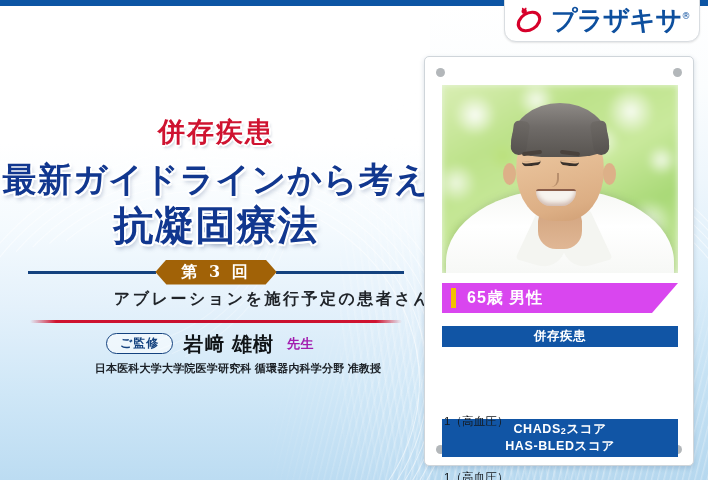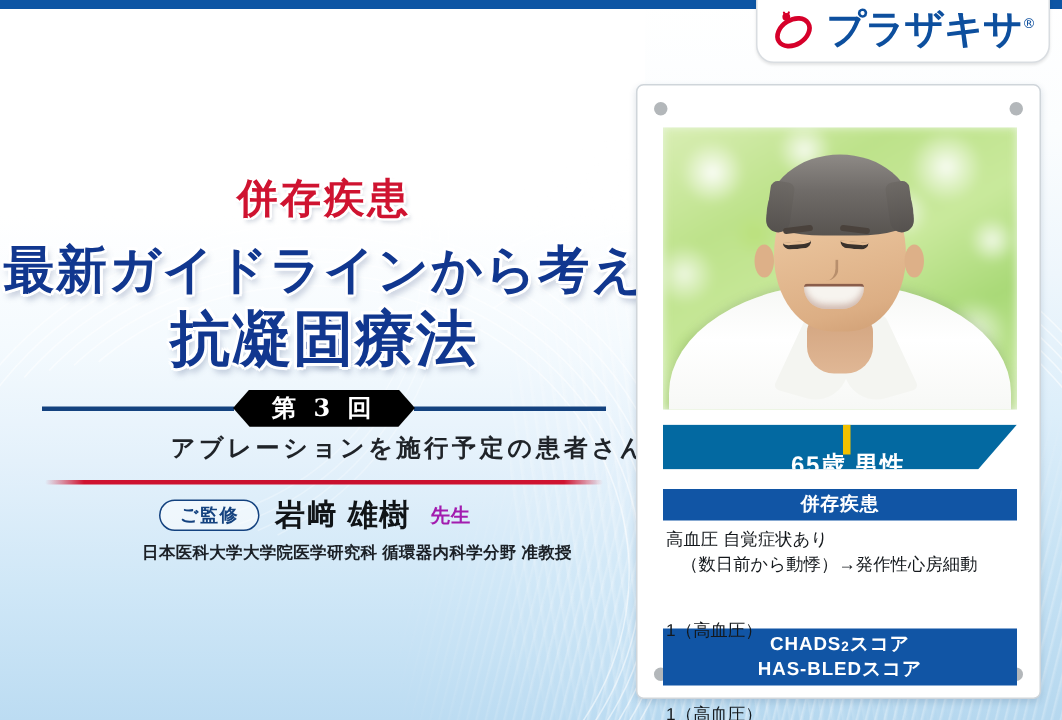--- a/index.html
+++ b/index.html
@@ -172,21 +172,21 @@
     height: 26px;
     display: flex;
     align-items: center;
     justify-content: center;
   }
   .ep-rule { flex: 1 1 auto; height: 3px; background: #14427f; }
   .ep-rule.left  { margin-right: -1px; }
   .ep-rule.right { margin-left: -1px; }
   .episode-badge {
     flex: 0 0 auto;
-    background: #000000;
+    background: #a16207;
     color: #ffffff;
     font-family: "DejaVu Serif", "Liberation Serif", serif;
     font-size: 16px;
     font-weight: 700;
     letter-spacing: 3px;
     padding: 4px 26px 5px 26px;
     line-height: 1;
     clip-path: polygon(11px 0, calc(100% - 11px) 0, 100% 50%, calc(100% - 11px) 100%, 11px 100%, 0 50%);
   }
 
@@ -394,25 +394,24 @@
     border-radius: 50%;
   }
   .photo .ear-l { left: 61px; }
   .photo .ear-r { right: 62px; }
 
   
   .card-header {
     position: absolute;
     left: 17px; top: 226px;
     width: 236px; height: 30px;
-    background: #0369a1;
+    background: #d946ef;
     clip-path: polygon(0 0, 100% 0, calc(100% - 26px) 100%, 0 100%);
     display: flex;
     align-items: center;
-    flex-direction: column;
   }
   .card-header .accent {
     width: 5px; height: 20px;
     background: #f2c100;
     margin-left: 9px;
     flex: 0 0 auto;
   }
   .card-header .htext {
     color: #ffffff;
     font-size: 16px;
@@ -557,24 +556,20 @@
     </div>
 
     <div class="card-header">
       <span class="accent"></span>
       <span class="htext">65歳 男性</span>
     </div>
 
     <div class="sec-bar b-comorbid">
       <span>併存疾患</span>
     </div>
-    <div class="sec-body t-comorbid">
-      <div>高血圧 自覚症状あり</div>
-      <div class="indent">（数日前から動悸）→発作性心房細動</div>
-    </div>
 
     <div class="sec-bar b-chads">
       <span>CHADS</span>
         <sub>2</sub>
         <span>スコア</span>
     </div>
     <div class="sec-body t-chads">
       <div>1（高血圧）</div>
     </div>
 

